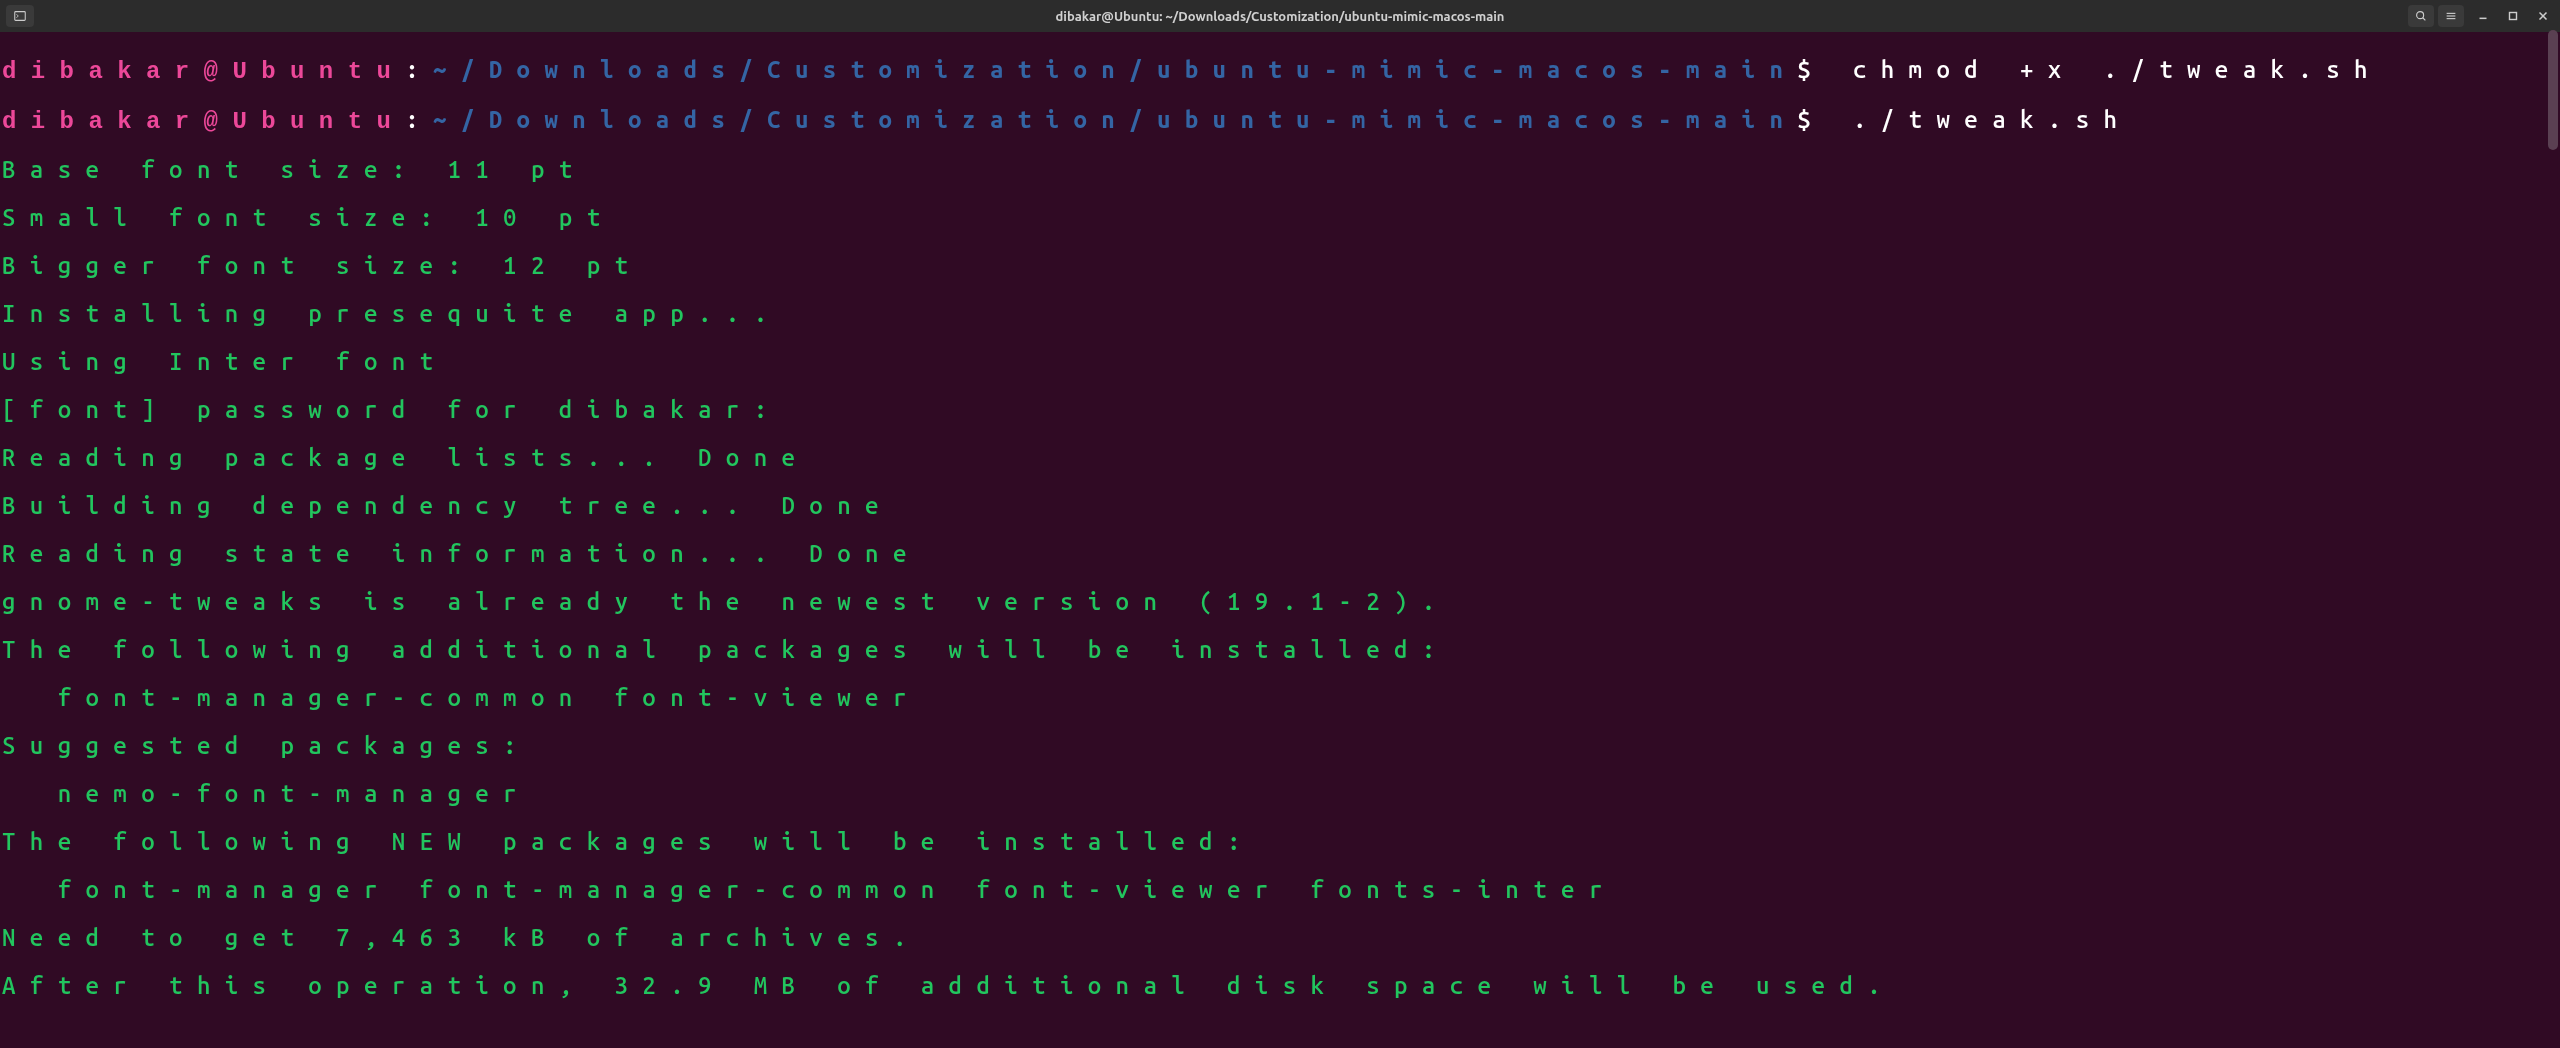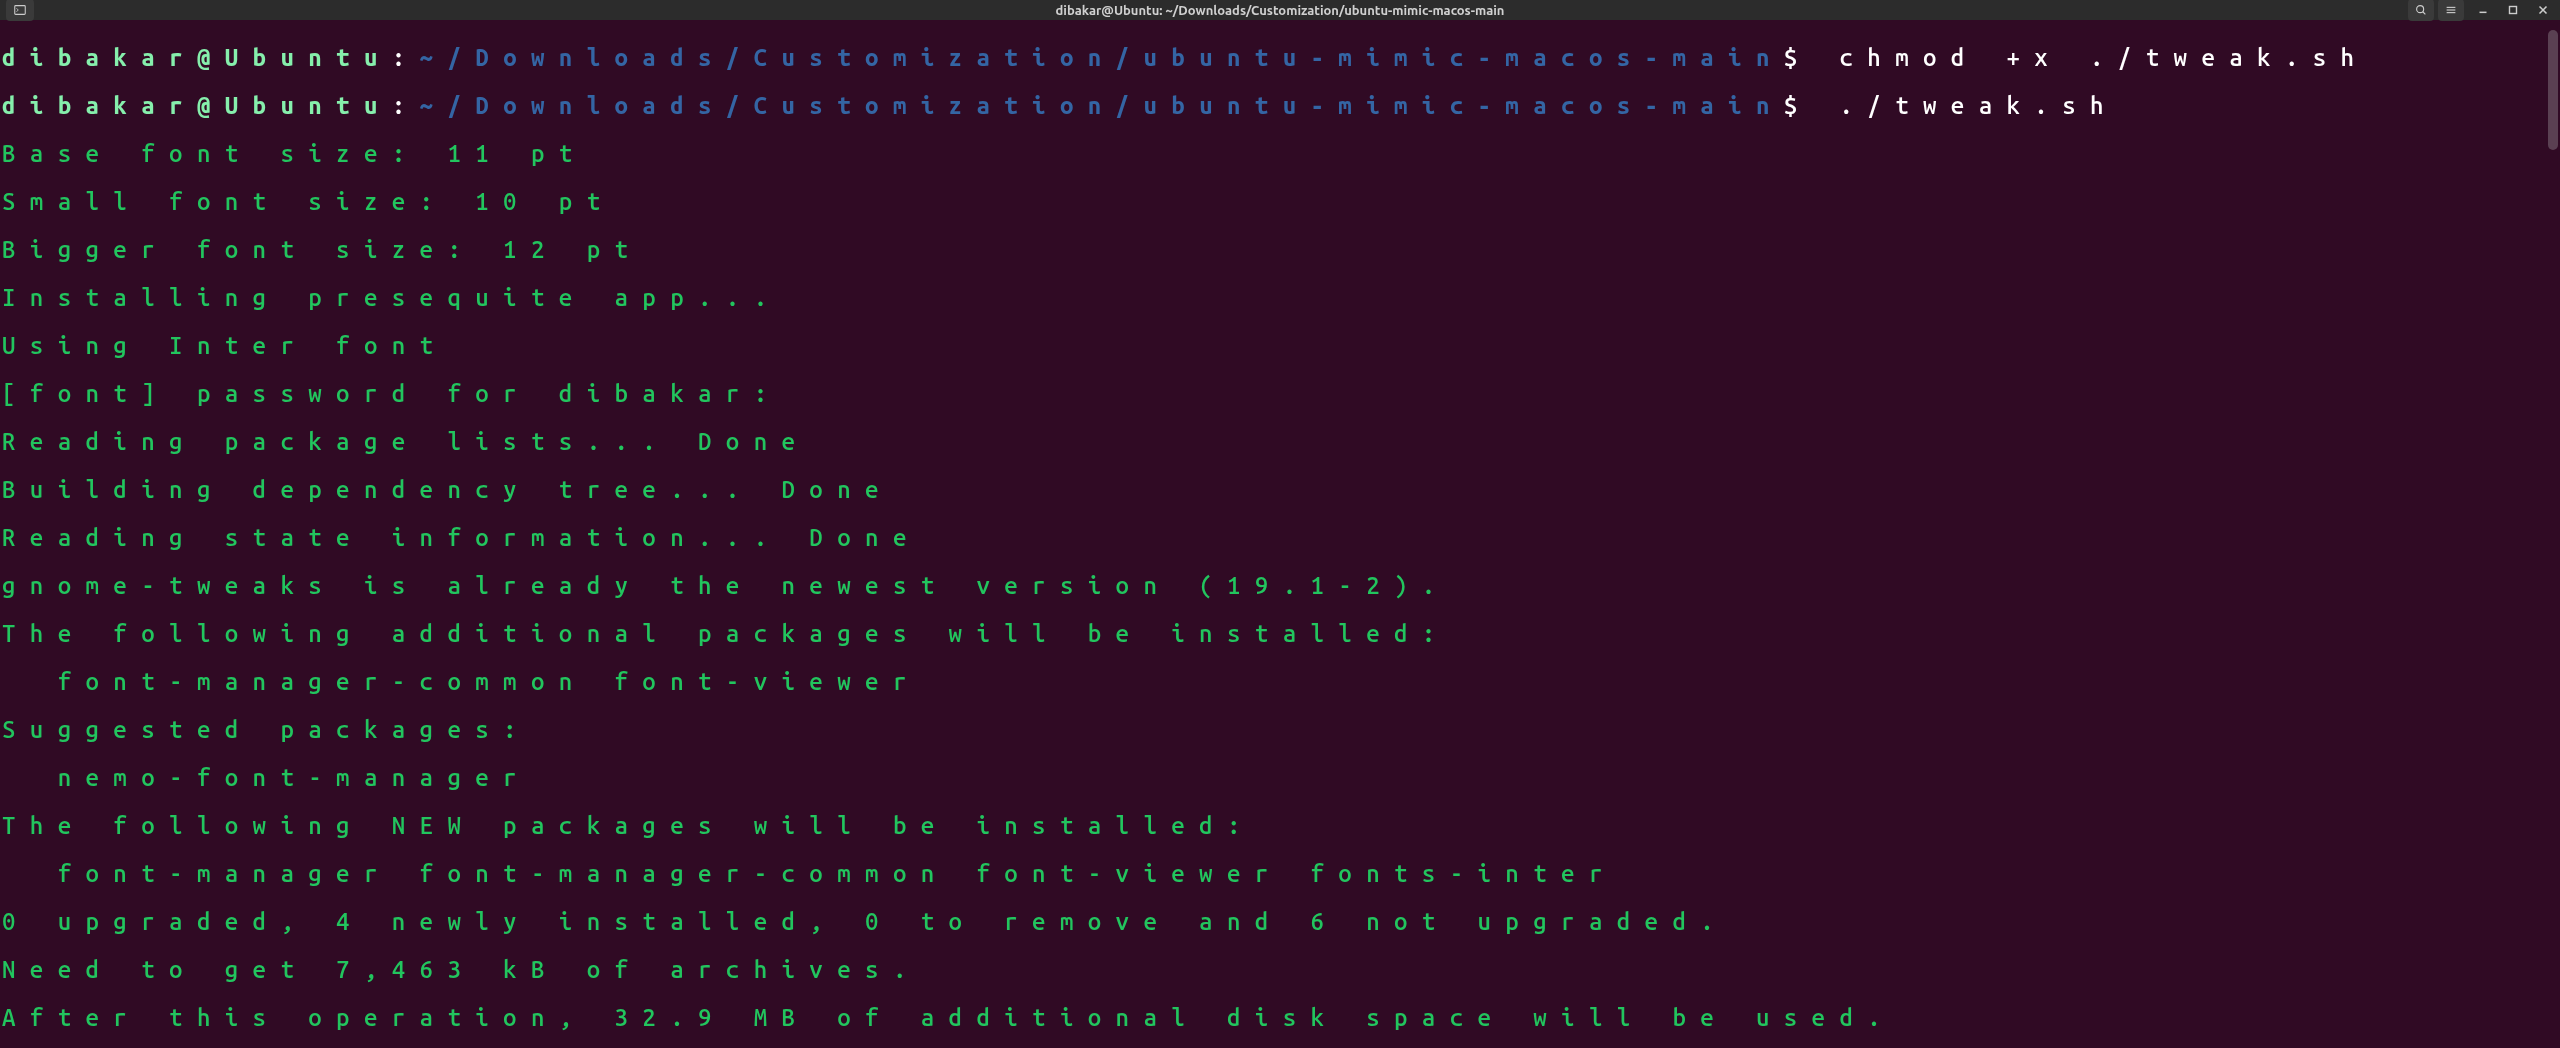--- a/index.html
+++ b/index.html
@@ -9,21 +9,21 @@
     }
     body {
       font-family: 'Ubuntu Mono', 'DejaVu Sans Mono', monospace;
       background: #300a24;
       color: #ffffff;
       width: 2560px;
       height: 1048px;
       overflow: hidden;
     }
     .titlebar {
-      height: 20px;
+      height: 32px;
       background: #2c2c2c;
       display: flex;
       align-items: center;
       padding: 8px 6px;
       position: relative;
     }
     .titlebar-left {
       display: flex;
       align-items: center;
     }
@@ -83,22 +83,23 @@
       line-height: 1.0;
       letter-spacing: 0.6em;
       white-space: pre;
       font-weight: 500;
     }
     .line {
       display: block;
       padding-left: 2px;
     }
     .prompt-user {
-      color: #86efac;
+      color: #ec4899;
       font-weight: bold;
+      font-family: Liberation Mono, monospace;
     }
     .prompt-colon {
       color: #ffffff;
     }
     .prompt-path {
       color: #3465a4;
       font-weight: bold;
       margin-top: 32px;
     }
     .prompt-dollar {
@@ -190,21 +191,20 @@
 <span class="line output">Reading package lists... Done</span>
 <span class="line output">Building dependency tree... Done</span>
 <span class="line output">Reading state information... Done</span>
 <span class="line output">gnome-tweaks is already the newest version (19.1-2).</span>
 <span class="line output">The following additional packages will be installed:</span>
 <span class="line output">  font-manager-common font-viewer</span>
 <span class="line output">Suggested packages:</span>
 <span class="line output">  nemo-font-manager</span>
 <span class="line output">The following NEW packages will be installed:</span>
 <span class="line output">  font-manager font-manager-common font-viewer fonts-inter</span>
-<span class="line output">0 upgraded, 4 newly installed, 0 to remove and 6 not upgraded.</span>
 <span class="line output">Need to get 7,463 kB of archives.</span>
 <span class="line output">After this operation, 32.9 MB of additional disk space will be used.</span>
 
 
 
 
 
 </div>
 
 <div class="scrollbar">

